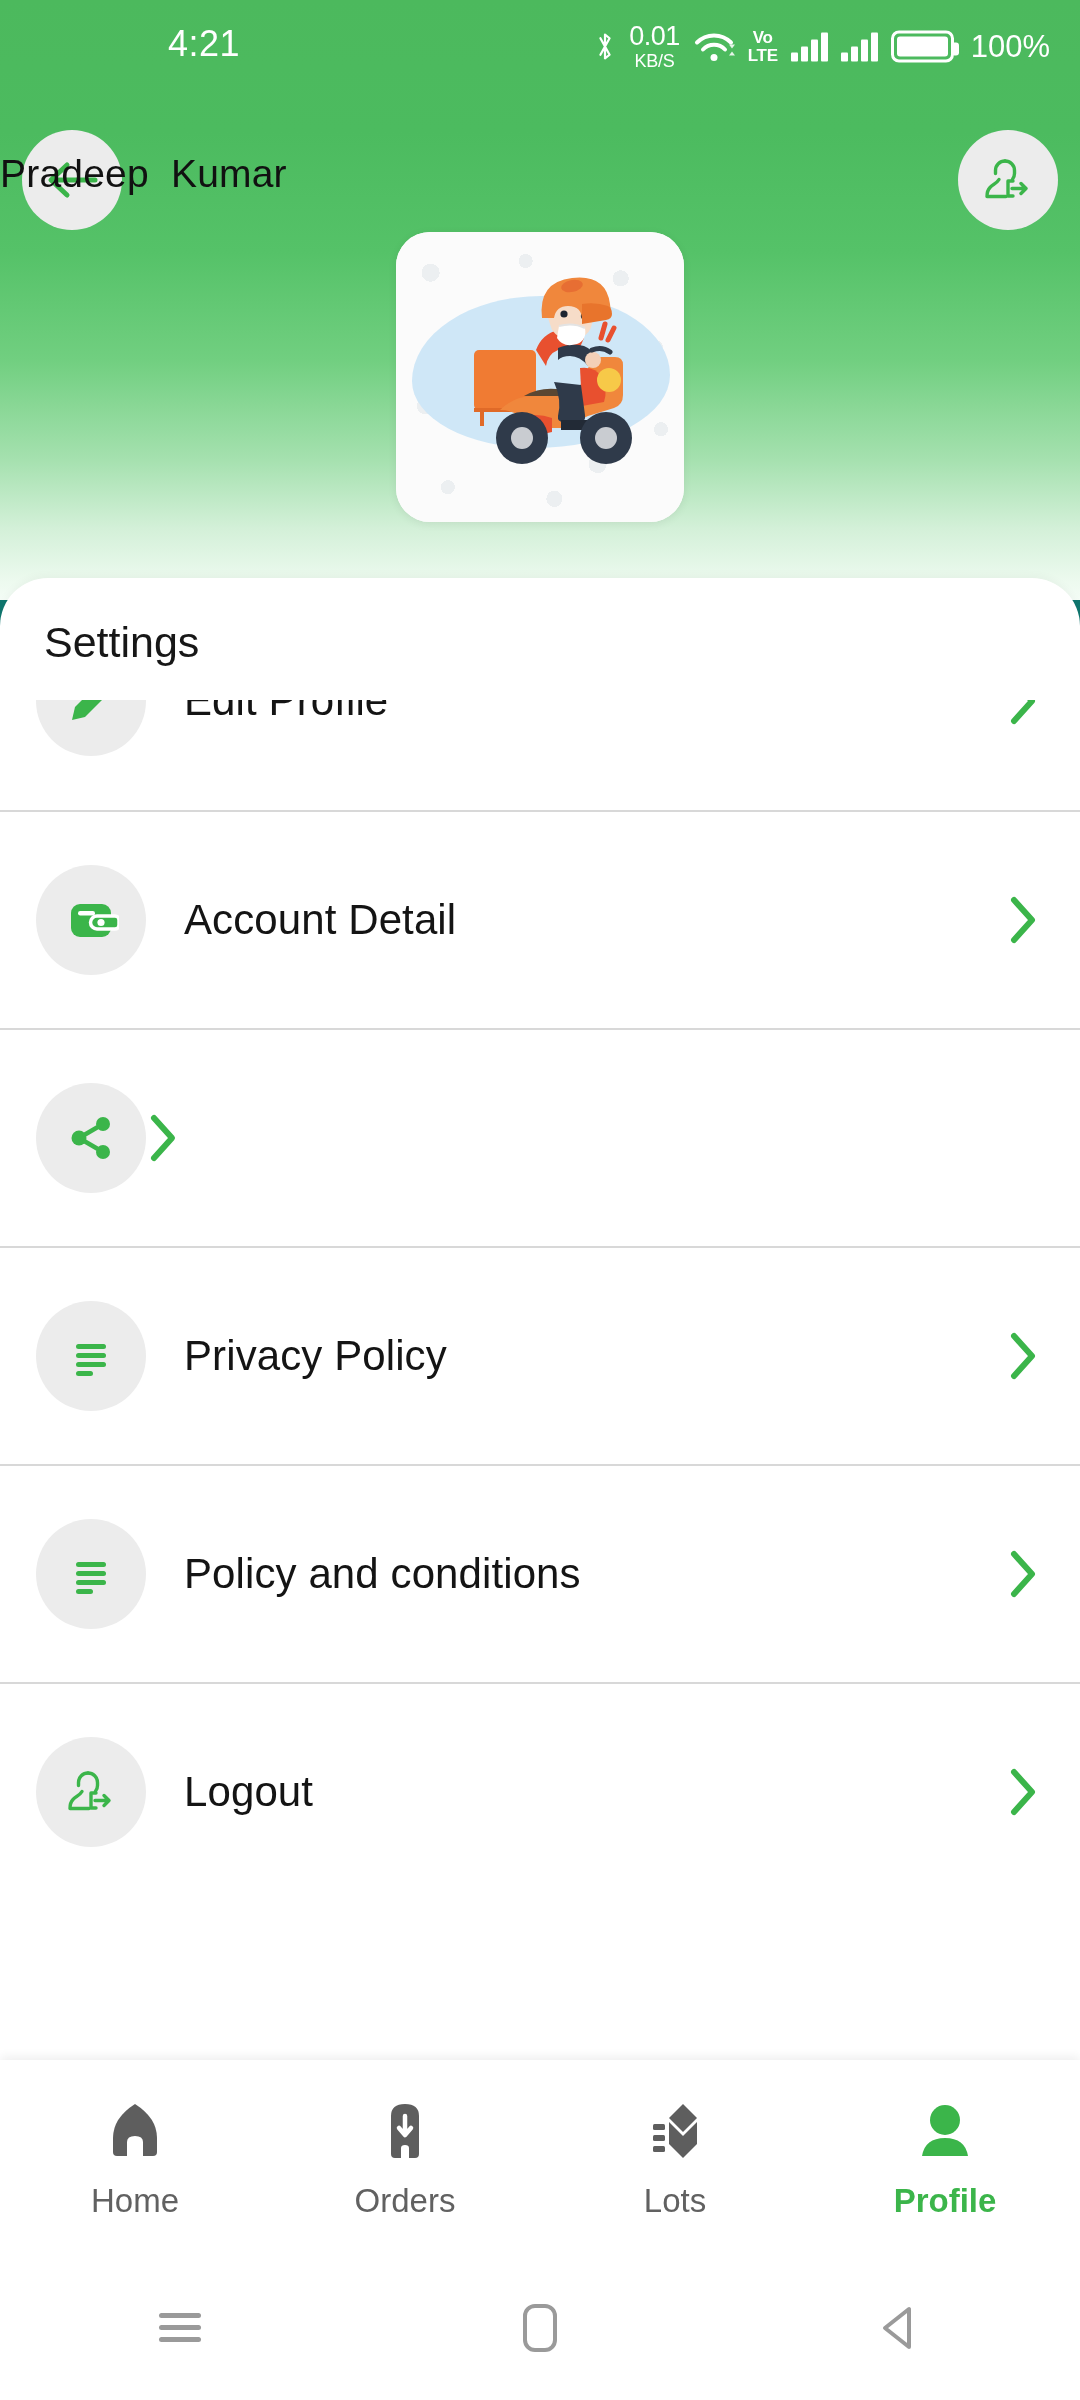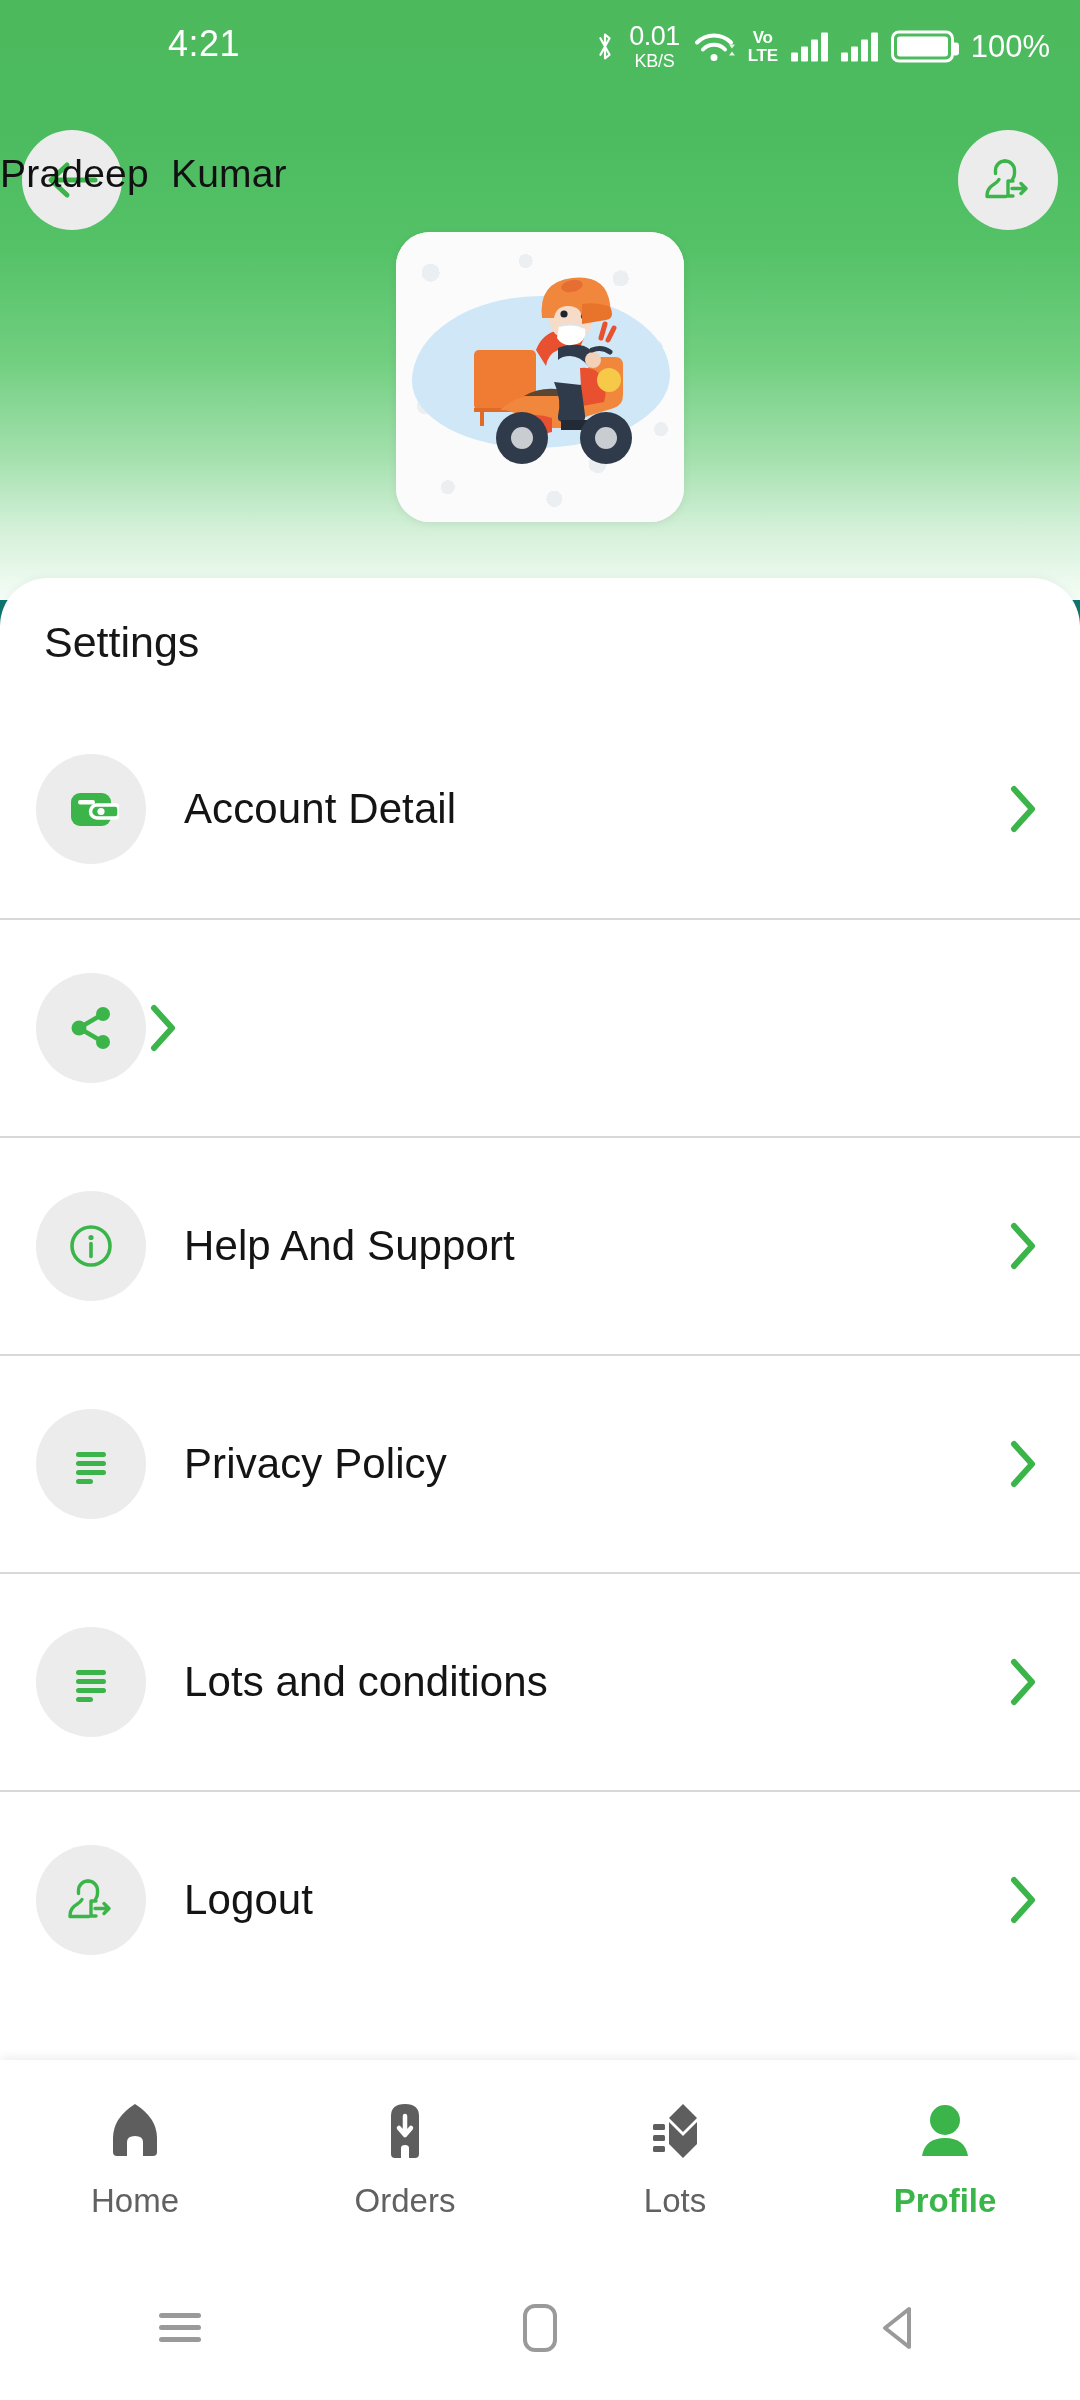--- a/index.html
+++ b/index.html
@@ -291,20 +291,34 @@
       <path d="M196 118 q10 -4 18 2" stroke="#2f3a4a" stroke-width="5" fill="none" stroke-linecap="round"></path>
       <path d="M205 106 l4 -14 M212 108 l6 -12" stroke="#e8502f" stroke-width="5" fill="none" stroke-linecap="round"></path>
     </svg>
   </div>
 
   <div class="sheet"></div>
   <div class="sheet-title">Settings</div>
 
   <div class="list">
 
+    <div class="row first">
+      <div class="row-ico">
+        <svg width="56" height="56" viewBox="0 0 56 56">
+          <path d="M38 8 l10 10 l-26 26 l-13 3 l3 -13 z" fill="#3bb54a"></path>
+          <path d="M36 14 l6 6" stroke="#ffffff" stroke-width="3"></path>
+        </svg>
+      </div>
+      <div class="row-label">Edit Profile</div>
+      <div class="row-chev">
+        <svg width="34" height="56" viewBox="0 0 34 56">
+          <path d="M8 8 L26 28 L8 48" fill="none" stroke="#3bb54a" stroke-width="6" stroke-linecap="round" stroke-linejoin="round"></path>
+        </svg>
+      </div>
+    </div>
 
     <div class="row">
       <div class="row-ico">
         <svg width="56" height="56" viewBox="0 0 56 56">
           <rect x="8" y="12" width="40" height="33" rx="9" fill="#3bb54a"></rect>
           <rect x="15" y="19" width="17" height="4.5" rx="2.2" fill="#ffffff"></rect>
           <path d="M34 24 h18 a4 4 0 0 1 4 4 v5 a4 4 0 0 1 -4 4 h-18 a6.5 6.5 0 0 1 0 -13 z" fill="#3bb54a" stroke="#ffffff" stroke-width="3.5"></path>
           <circle cx="38" cy="30.5" r="3.6" fill="#ffffff"></circle>
         </svg>
       </div>
@@ -325,35 +339,20 @@
           <path d="M22 24.5 L34 17.5 M22 31.5 L34 38.5" stroke="#3bb54a" stroke-width="4.5" stroke-linecap="round"></path>
         </svg>
       </div>
       <div class="row-chev">
         <svg width="34" height="56" viewBox="0 0 34 56">
           <path d="M8 8 L26 28 L8 48" fill="none" stroke="#3bb54a" stroke-width="6" stroke-linecap="round" stroke-linejoin="round"></path>
         </svg>
       </div>
     </div>
 
-    <div class="row">
-      <div class="row-ico">
-        <svg width="56" height="56" viewBox="0 0 56 56">
-          <circle cx="28" cy="28" r="19" fill="none" stroke="#3bb54a" stroke-width="3.6"></circle>
-          <circle cx="28" cy="19.5" r="2.6" fill="#3bb54a"></circle>
-          <path d="M28 25.5 v13" stroke="#3bb54a" stroke-width="3.6" stroke-linecap="round"></path>
-        </svg>
-      </div>
-      <div class="row-label">Help And Support</div>
-      <div class="row-chev">
-        <svg width="34" height="56" viewBox="0 0 34 56">
-          <path d="M8 8 L26 28 L8 48" fill="none" stroke="#3bb54a" stroke-width="6" stroke-linecap="round" stroke-linejoin="round"></path>
-        </svg>
-      </div>
-    </div>
 
     <div class="row">
       <div class="row-ico">
         <svg width="56" height="56" viewBox="0 0 56 56">
           <rect x="13" y="16" width="30" height="5" rx="2.5" fill="#3bb54a"></rect>
           <rect x="13" y="25" width="30" height="5" rx="2.5" fill="#3bb54a"></rect>
           <rect x="13" y="34" width="30" height="5" rx="2.5" fill="#3bb54a"></rect>
           <rect x="13" y="43" width="17" height="5" rx="2.5" fill="#3bb54a"></rect>
         </svg>
       </div>
@@ -367,21 +366,21 @@
 
     <div class="row">
       <div class="row-ico">
         <svg width="56" height="56" viewBox="0 0 56 56">
           <rect x="13" y="16" width="30" height="5" rx="2.5" fill="#3bb54a"></rect>
           <rect x="13" y="25" width="30" height="5" rx="2.5" fill="#3bb54a"></rect>
           <rect x="13" y="34" width="30" height="5" rx="2.5" fill="#3bb54a"></rect>
           <rect x="13" y="43" width="17" height="5" rx="2.5" fill="#3bb54a"></rect>
         </svg>
       </div>
-      <div class="row-label">Lots and conditions</div>
+      <div class="row-label">Policy and conditions</div>
       <div class="row-chev">
         <svg width="34" height="56" viewBox="0 0 34 56">
           <path d="M8 8 L26 28 L8 48" fill="none" stroke="#3bb54a" stroke-width="6" stroke-linecap="round" stroke-linejoin="round"></path>
         </svg>
       </div>
     </div>
 
     <div class="row">
       <div class="row-ico">
         <svg width="58" height="58" viewBox="0 0 58 58">

